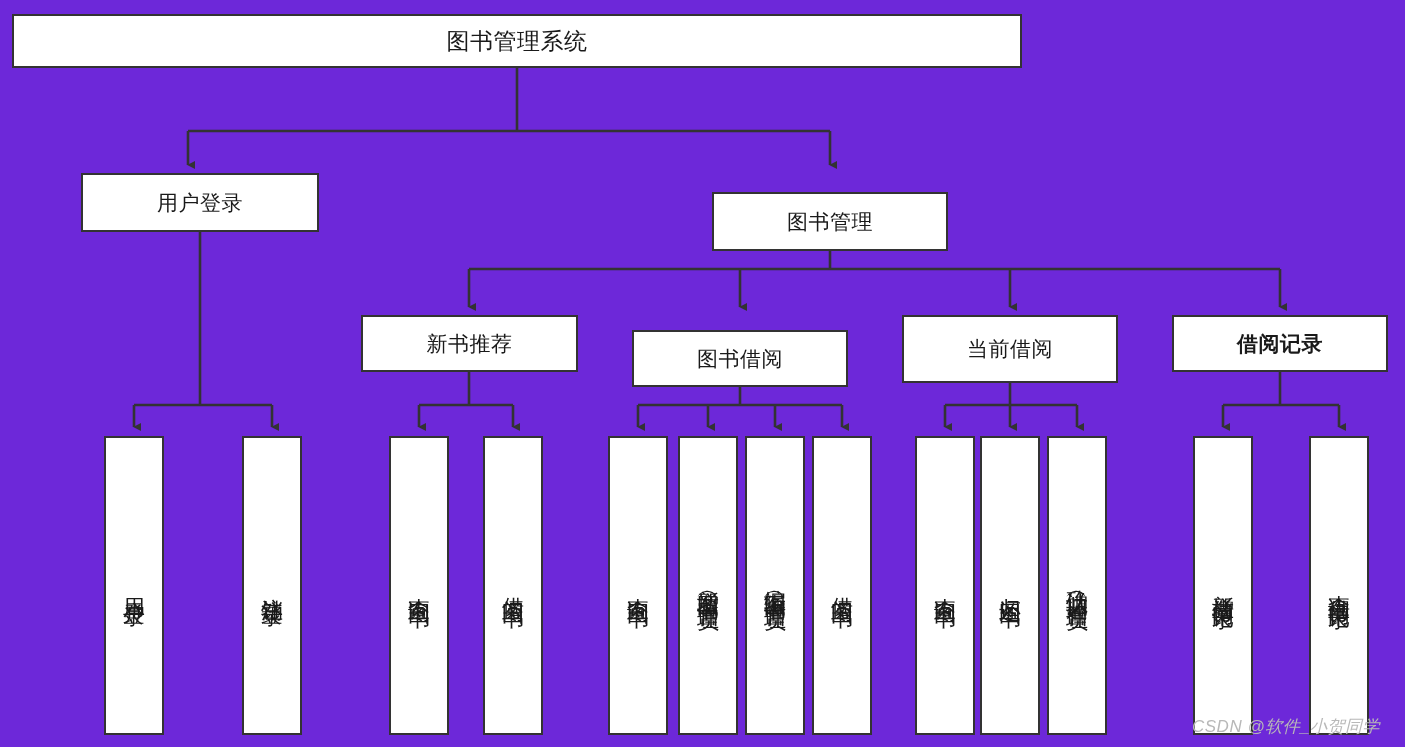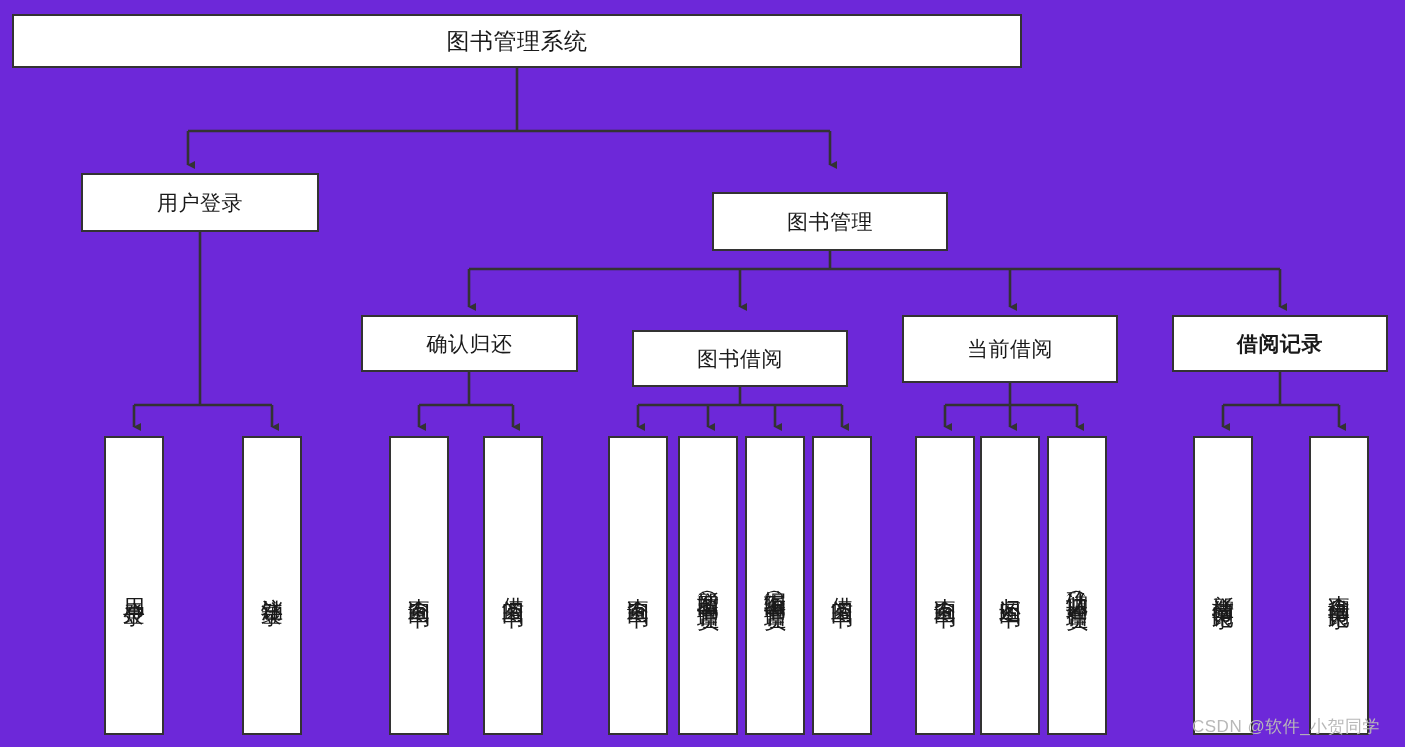--- a/index.html
+++ b/index.html
@@ -33,20 +33,21 @@
     letter-spacing:3px;
     line-height:1.1;
   }
   .watermark{
     position:absolute;
     color:#b8b8b8;
     font-size:17px;
     letter-spacing:0.5px;
     white-space:nowrap;
     user-select:none;
+    font-style:italic;
   }
 </style>
 </head>
 <body>
 
 <div id="canvas">
 
   <svg class="edges" viewBox="0 0 1405 747">
     <defs>
       <marker id="ah" markerWidth="10" markerHeight="10" refX="4.2" refY="7.4" orient="auto" markerUnits="userSpaceOnUse">
@@ -102,21 +103,21 @@
   </div>
 
   <div class="node lvl2" style="left:81px;top:173px;width:238px;height:59px;">
     <span class="lbl">用户登录</span>
   </div>
   <div class="node lvl2" style="left:712px;top:163px;width:236px;height:59px;margin-top:29px;">
     <span class="lbl">图书管理</span>
   </div>
 
   <div class="node lvl3" style="left:361px;top:315px;width:217px;height:57px;">
-    <span class="lbl">确认归还</span>
+    <span class="lbl">新书推荐</span>
   </div>
   <div class="node lvl3" style="left:632px;top:330px;width:216px;height:57px;">
     <span class="lbl">图书借阅</span>
   </div>
   <div class="node lvl3" style="left:902px;top:315px;width:216px;height:68px;">
     <span class="lbl">当前借阅</span>
   </div>
   <div class="node lvl3" style="left:1172px;top:315px;width:216px;height:57px;font-weight:bold;">
     <span class="lbl">借阅记录</span>
   </div>

